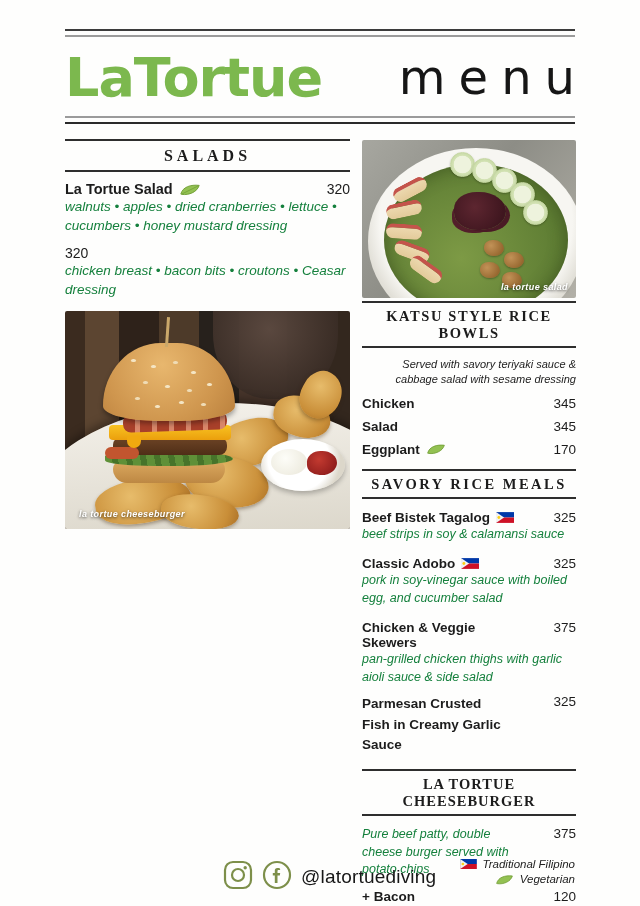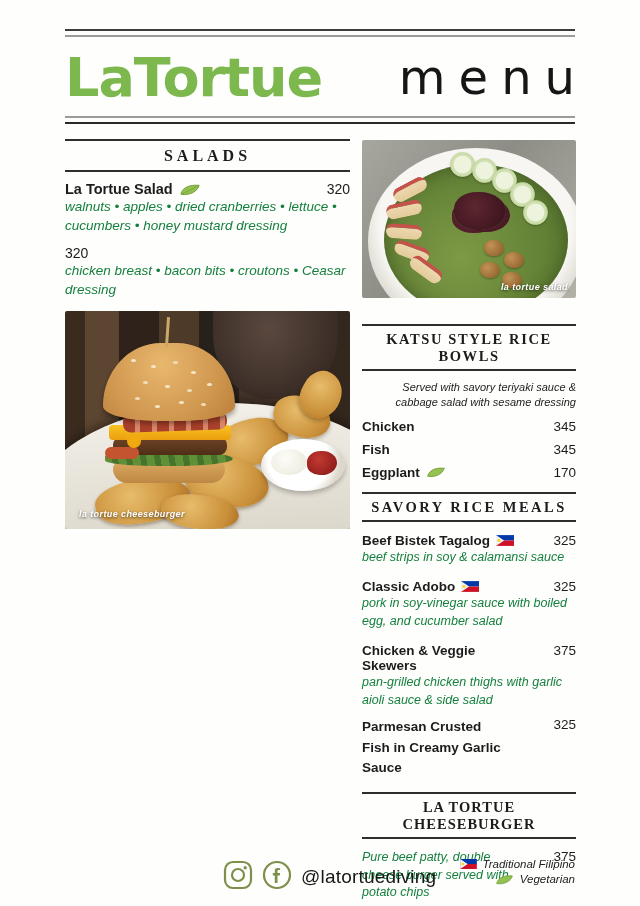--- a/index.html
+++ b/index.html
@@ -242,29 +242,29 @@
       <div class="ps-apple" style="left:32px; top:104px; transform:rotate(20deg);"></div>
       <div class="ps-apple" style="left:46px; top:122px; transform:rotate(36deg);"></div>
       <div class="ps-cran"></div>
       <div class="ps-walnut" style="left:122px; top:100px;"></div>
       <div class="ps-walnut" style="left:142px; top:112px;"></div>
       <div class="ps-walnut" style="left:118px; top:122px;"></div>
       <div class="ps-walnut" style="left:140px; top:132px;"></div>
       <div class="caption" style="right:8px; bottom:6px;">la tortue salad</div>
     </div>
 
-    <div class="sec-head sm" style="margin-top:26px;">KATSU STYLE RICE BOWLS</div>
+    <div class="sec-head sm" style="margin-top:3px;">KATSU STYLE RICE BOWLS</div>
     <div class="intro">Served with savory teriyaki sauce &amp; cabbage salad with sesame dressing</div>
 
     <div class="plain-row">
       <div class="item-name">Chicken</div>
       <div class="item-price">345</div>
     </div>
     <div class="plain-row">
-      <div class="item-name">Fish</div>
+      <div class="item-name">Salad</div>
       <div class="item-price">345</div>
     </div>
     <div class="plain-row">
       <div class="item-name">
           <span>Eggplant</span>
         <span class="leaf-icn">
           <svg width="20" height="12" viewBox="0 0 24 14">
               <path d="M2 12 C4 4, 13 1.5, 22 2.5 C20 9.5, 11 13.5, 3 12.3 Z" fill="#93c152" stroke="#6f9c33" stroke-width="1"></path>
             </svg>
         </span>

